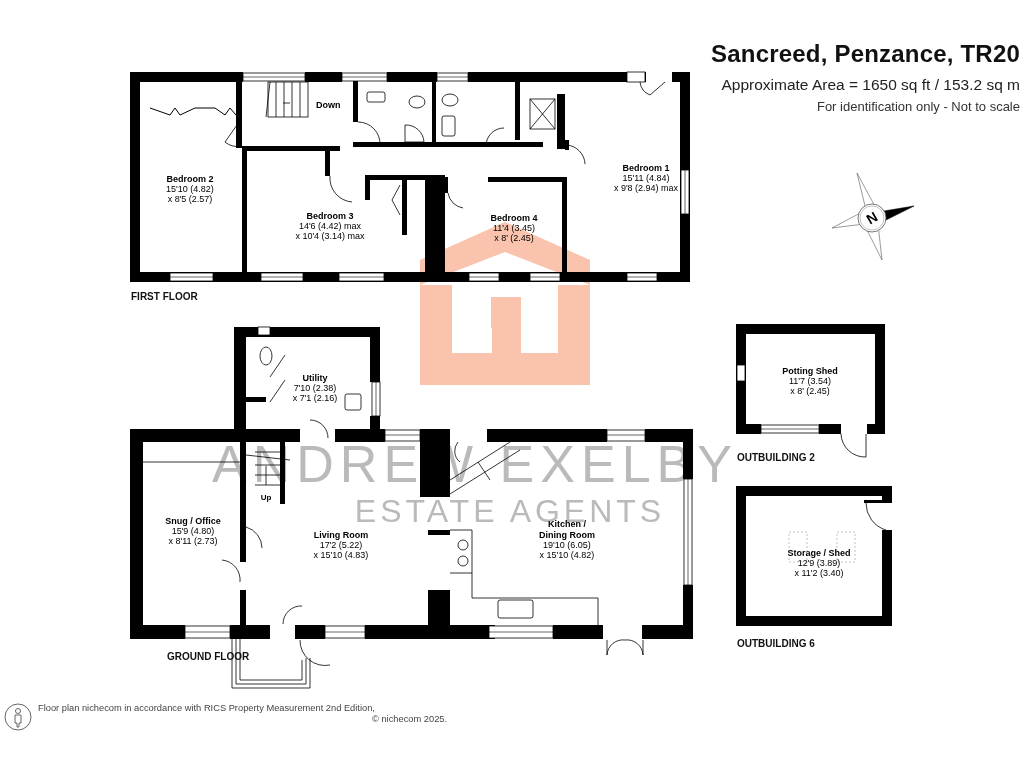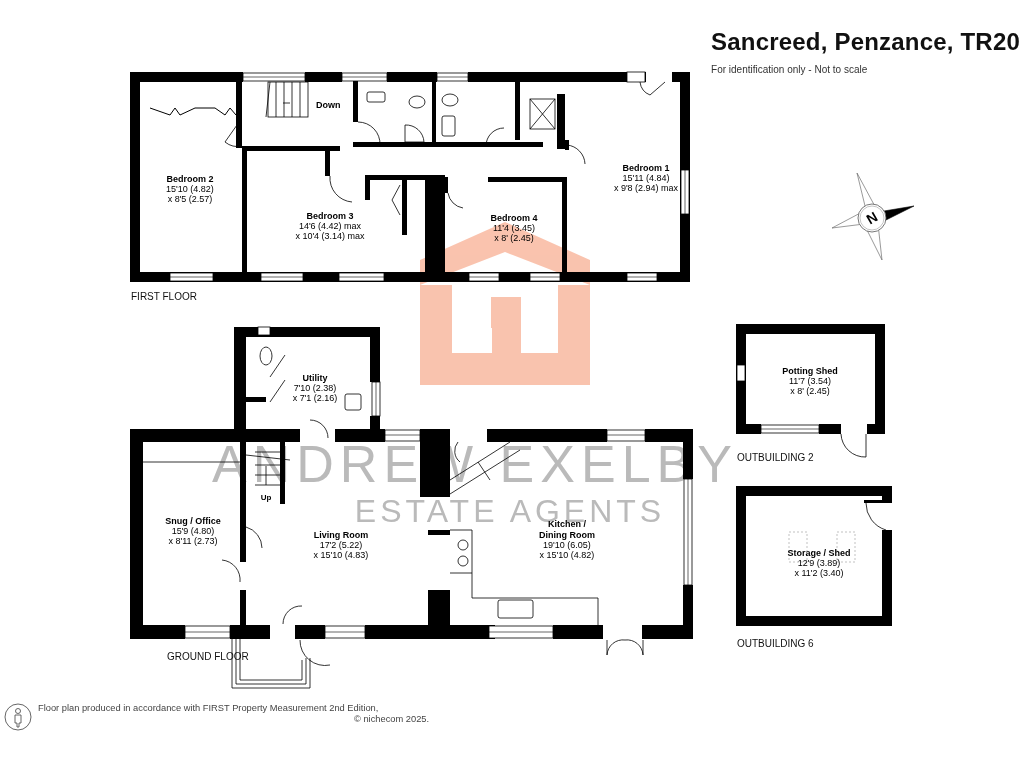--- a/index.html
+++ b/index.html
@@ -1,34 +1,35 @@
 <!DOCTYPE html>
 <html><head>
 <meta charset="utf-8">
 <style>
   html, body { margin: 0; padding: 0; background: #ffffff; }
   body { width: 1024px; height: 768px; position: relative; overflow: hidden; font-family: "Liberation Sans", sans-serif; color: #111; }
-  .header { position: absolute; right: 4px; top: 28px; }
+  .header { position: absolute; right: 4px; top: 40px; text-align: right; }
   .title { font-weight: bold; font-size: 24px; letter-spacing: 0.2px; color: #111; }
   .area-line { font-size: 15.5px; line-height: 18px; color: #222; }
   .area-lines { margin-top: 8px; }
-  .disclaimer { font-size: 10px; margin-top: 5px; color: #333; }
+  .disclaimer { font-size: 13px; margin-top: 5px; color: #333; }
   svg.plan { position: absolute; left: 0; top: 0; }
   .room-name { font-weight: bold; font-size: 9px; }
   .room-dim { font-size: 9px; }
-  .floor-label { position: absolute; font-weight: normal; font-size: 10px; color: #111; }
+  .floor-label { position: absolute; font-weight: bold; font-size: 10px; color: #111; }
   .footer { position: absolute; left: 38px; top: 702px; font-size: 9.3px; line-height: 12.5px; color: #444; }
-  .copyright { position: absolute; left: 354px; top: 714px; font-size: 9.3px; color: #444; }
+  .copyright { position: absolute; left: 372px; top: 714px; font-size: 9.3px; color: #444; }
 </style>
 </head>
 <body>
 
 <div class="header">
   <div class="title">Sancreed, Penzance, TR20</div>
   <div class="area-lines">
+    <div class="area-line">Approximate Area = 1650 sq ft / 153.2 sq m</div>
   </div>
   <div class="disclaimer">For identification only - Not to scale</div>
 </div>
 
 <svg class="plan" width="1024" height="768" viewBox="0 0 1024 768">
 
   <g fill="#f9b9a0" opacity="0.85">
 
     <polygon points="420,260 505,222 590,260 590,285 505,252 420,285"></polygon>
 
@@ -337,15 +338,15 @@
     <path d="M-3,-2 L3,-2 L3,6 L1,6 L1,10 L-1,10 L-1,6 L-3,6 Z"></path>
   </g>
 </svg>
 
 <div class="floor-label" style="left:131px; top:291px;">FIRST FLOOR</div>
 <div class="floor-label" style="left:131px; top:651px;margin-left:36px;">GROUND FLOOR</div>
 <div class="floor-label" style="left:737px; top:452px;text-align:right;">OUTBUILDING 2</div>
 <div class="floor-label" style="left:737px; top:638px;">OUTBUILDING 6</div>
 
 <div class="footer">
-  <div>Floor plan produced in accordance with FIRST Property Measurement 2nd Edition,</div>
+  <div>Floor plan nichecom in accordance with RICS Property Measurement 2nd Edition,</div>
 </div>
 <div class="copyright">© nichecom 2025.</div>
 
 </body></html>

